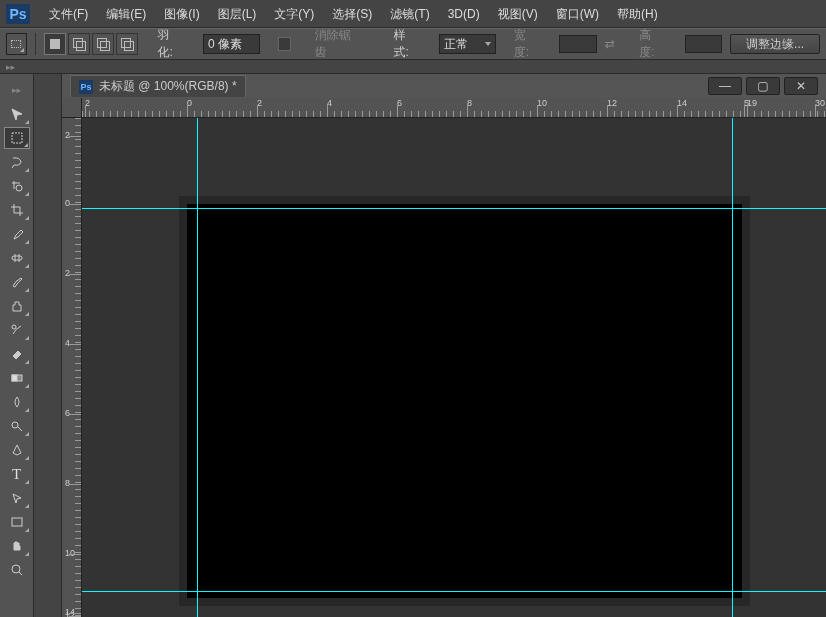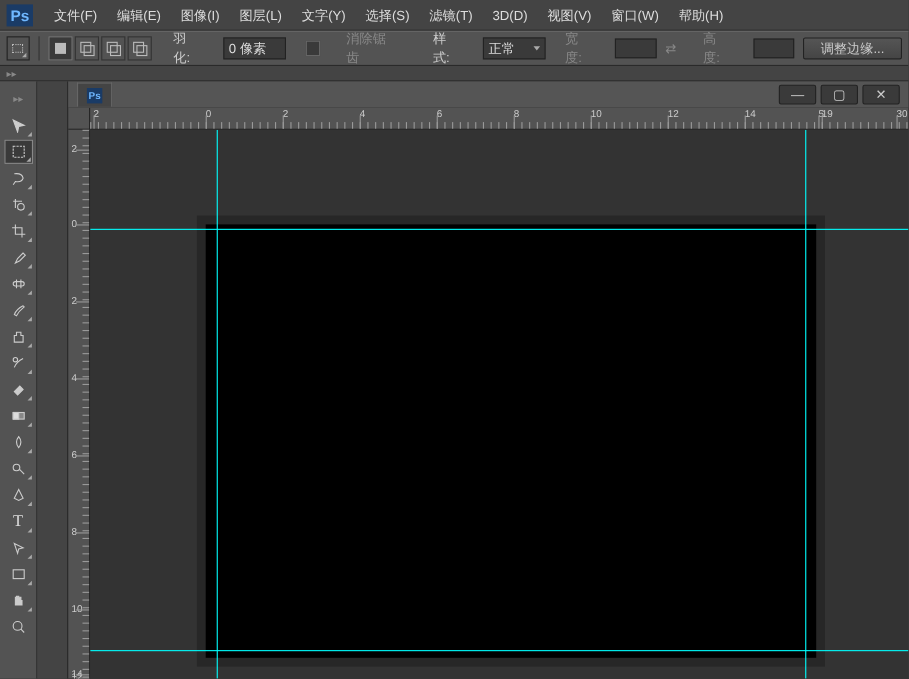--- a/index.html
+++ b/index.html
@@ -255,20 +255,21 @@
         </svg>
       </div>
   </div>
 
   <div style="width:28px;background:#444;border-right:1px solid #2a2a2a"></div>
 
   <div class="docarea">
     <div class="doctab">
       <div class="tabmini">
         <div class="psmini">Ps</div>
+        <span>未标题 @ 100%(RGB/8) *</span>
       </div>
       <div class="winbtns">
         <div class="winbtn">—</div>
         <div class="winbtn">▢</div>
         <div class="winbtn">✕</div>
       </div>
     </div>
 
     <div class="canvaswrap">
       <div class="ruler-c"></div>

